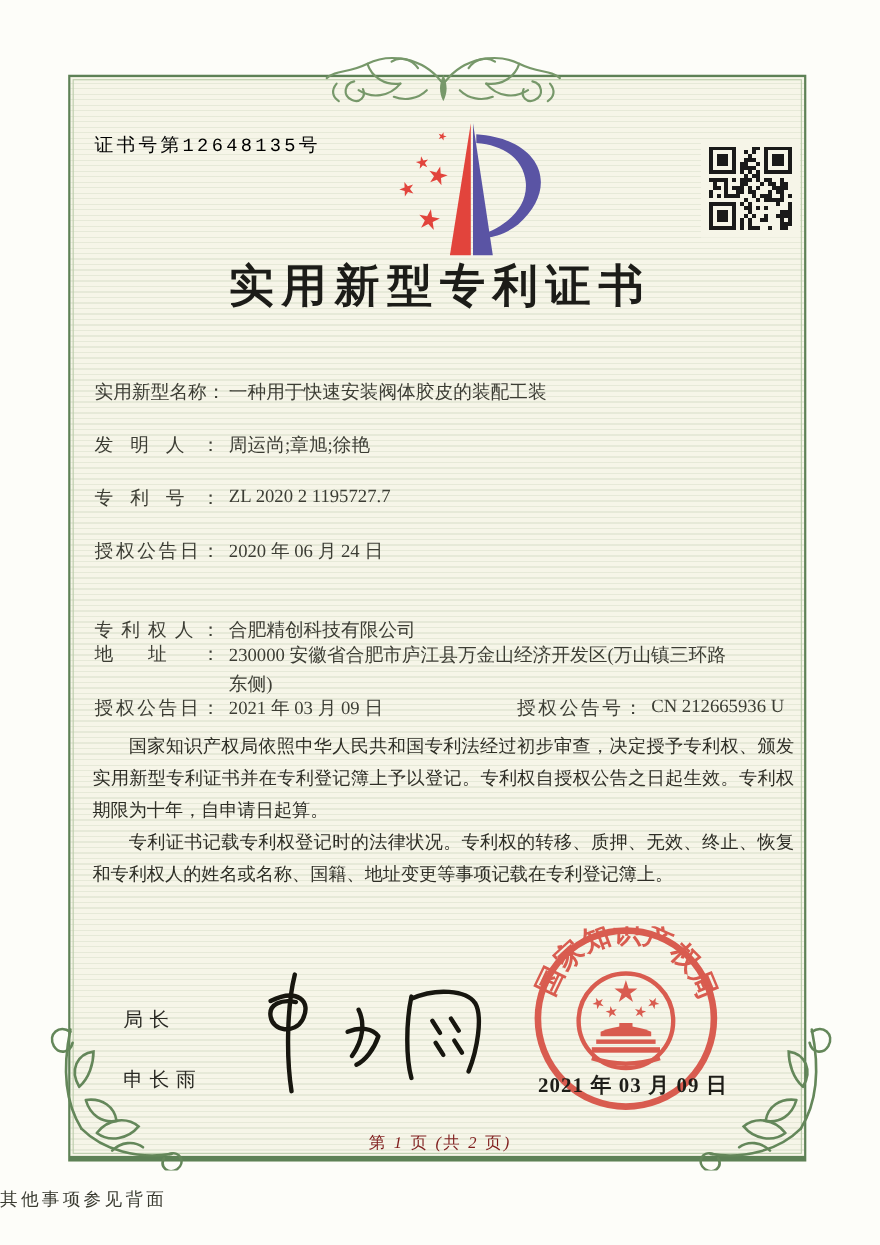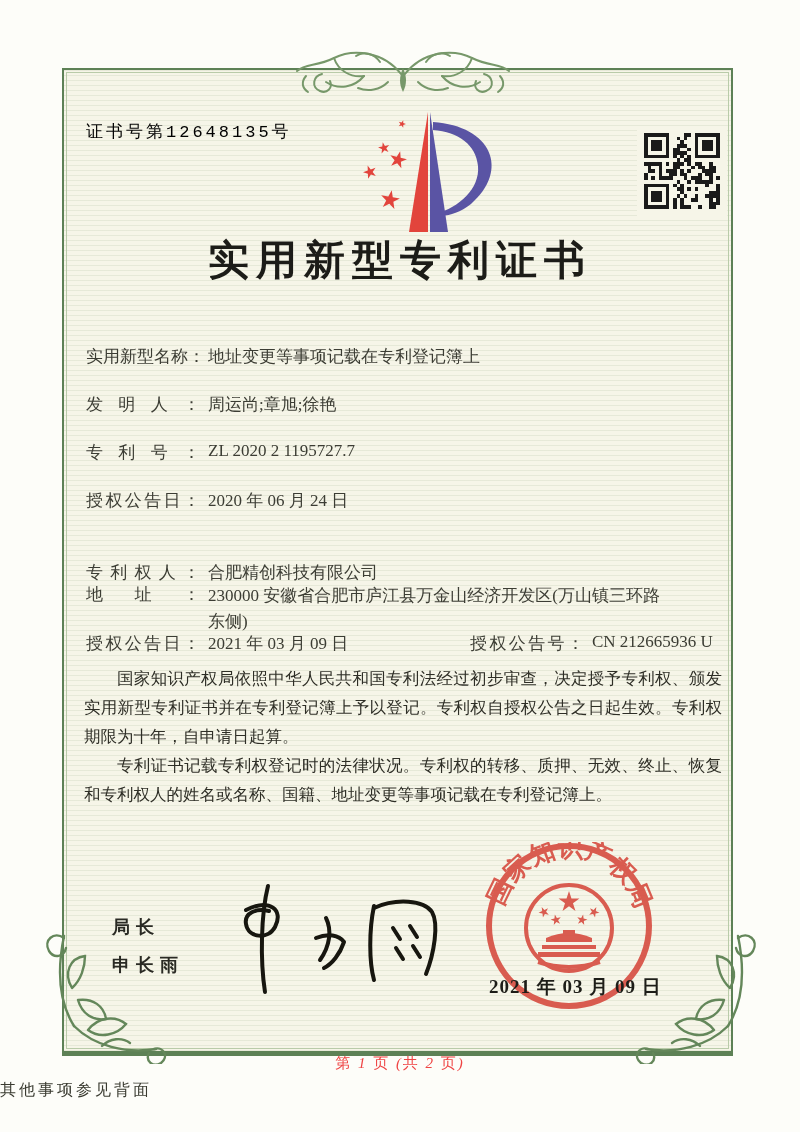--- a/index.html
+++ b/index.html
@@ -44,30 +44,30 @@
     line-height:26px;vertical-align:top;
   }
   .grant-no-pair{position:absolute;left:384px;top:0;}
   .paras{
     position:absolute;left:84px;top:664px;width:638px;
     font-size:16.5px;line-height:29px;color:#2e2e26;text-align:justify;
     font-style:oblique 6deg;
   }
   .paras p{margin:0;text-indent:2em;}
   .signer{position:absolute;left:112px;top:915px;font-size:18px;color:#2a2a24;}
-  .signer .line{letter-spacing:6px;margin-bottom:14px;font-weight:bold;}
+  .signer .line{letter-spacing:6px;margin-bottom:30px;}
   .signature{position:absolute;left:228px;top:880px;width:215px;height:118px;}
   .seal{position:absolute;left:480px;top:842px;width:178px;height:172px;opacity:.88;}
   .seal-date{
     position:absolute;left:489px;top:974px;font-size:19px;font-weight:600;
     color:#1d1d18;letter-spacing:1px;white-space:nowrap;
   }
   .page-footer{
     position:absolute;left:0;right:0;top:1030px;text-align:center;
-    font-size:15px;color:#ef4444;letter-spacing:2px;font-style:oblique 6deg;margin-top:24px;
+    font-size:15px;color:#7f1d1d;letter-spacing:2px;font-style:oblique 6deg;
   }
   .back-note{
     position:absolute;left:0;right:0;top:1080px;text-align:left;
     font-size:16px;color:#3a3b31;letter-spacing:3px;font-style:oblique 6deg;
   }
 </style>
 </head>
 <body>
 
 <div class="page">
@@ -359,21 +359,21 @@
         <rect x="14" y="22" width="1" height="1" fill="#1a1a1a"></rect>
         <rect x="17" y="22" width="1" height="1" fill="#1a1a1a"></rect>
         <rect x="20" y="22" width="1" height="1" fill="#1a1a1a"></rect>
         <rect x="21" y="22" width="1" height="1" fill="#1a1a1a"></rect>
       </svg>
   </div>
 
   <div class="title">实用新型专利证书</div>
 
   <div class="frow" style="top:345px;">
-    <span class="flabel">实用新型名称：</span><span class="fvalue">地址变更等事项记载在专利登记簿上</span>
+    <span class="flabel">实用新型名称：</span><span class="fvalue">一种用于快速安装阀体胶皮的装配工装</span>
   </div>
   <div class="frow" style="top:393px;">
     <span class="flabel">发明人：</span><span class="fvalue">周运尚;章旭;徐艳</span>
   </div>
   <div class="frow" style="top:441px;">
     <span class="flabel">专利号：</span><span class="fvalue">ZL 2020 2 1195727.7</span>
   </div>
   <div class="frow" style="top:489px;">
     <span class="flabel">授权公告日：</span><span class="fvalue">2020 年 06 月 24 日</span>
   </div>

